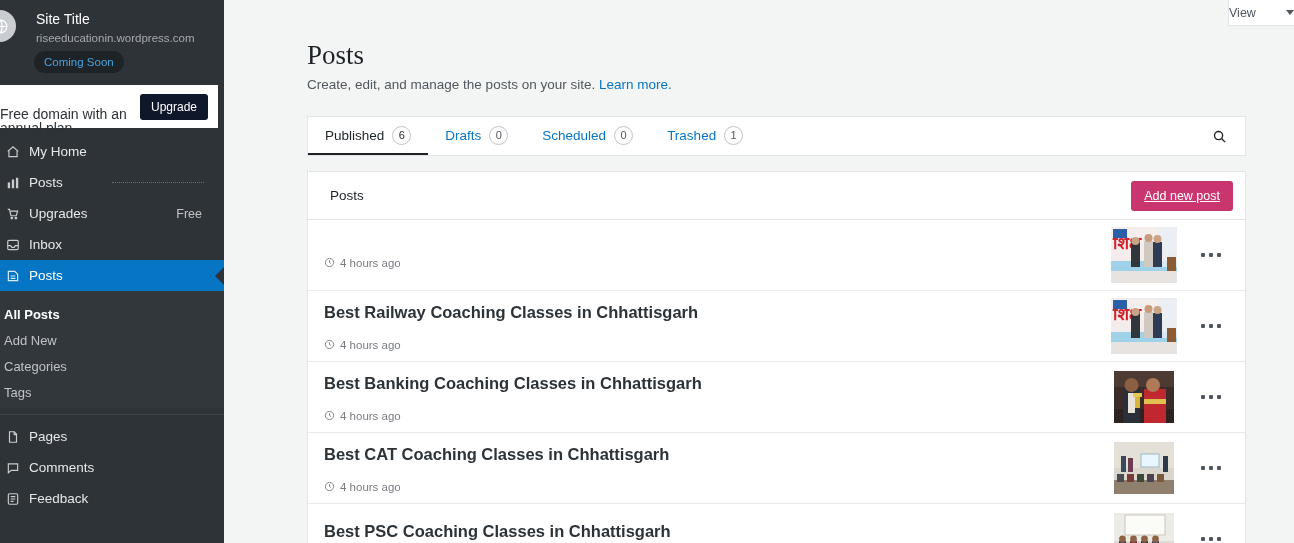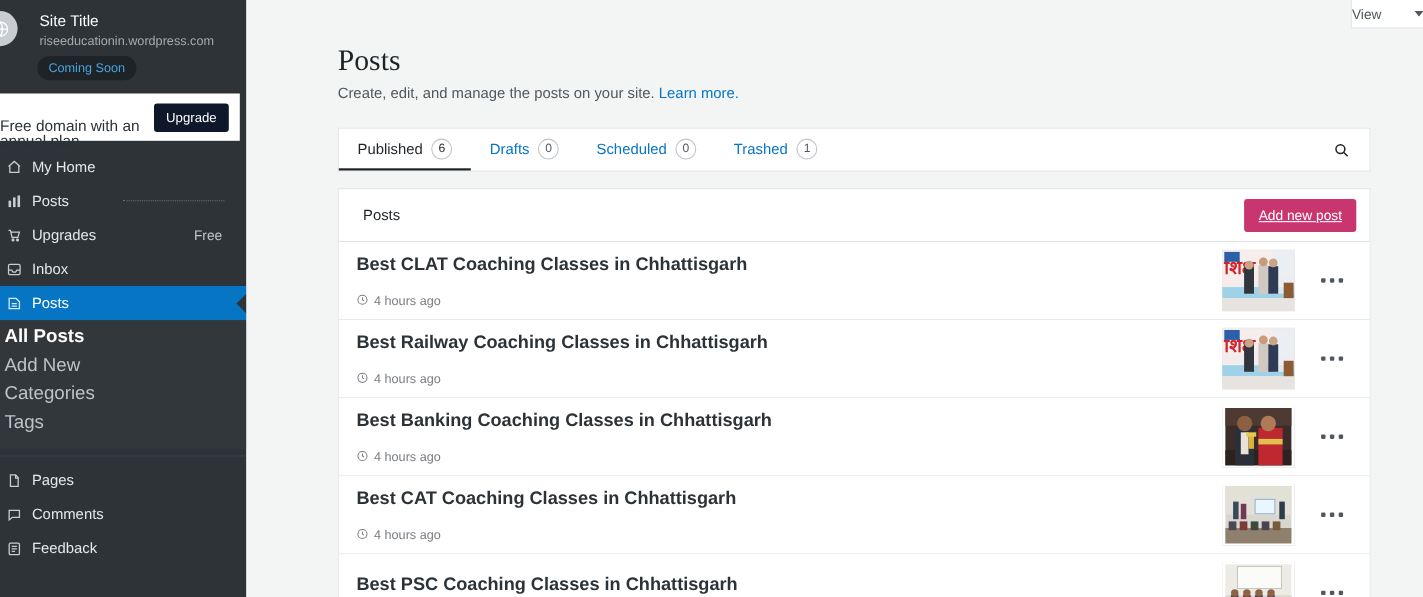--- a/index.html
+++ b/index.html
@@ -103,23 +103,23 @@
   }
   .nav-sep {
     position: absolute;
     right: 20px;
     width: 92px;
     border-top: 1px dotted #6a6f74;
   }
   .submenu { background: #32373c; padding: 5px 0 8px 0; }
   .sub-item {
     height: 26px;
-    display: flex; align-items: flex-start;
+    display: flex; align-items: flex-end;
     padding-left: 4px;
-    font-size: 17px;
+    font-size: 13px;
     color: #bfc3c7;
     cursor: pointer;
   }
   .sub-item.active { color: #ffffff; font-weight: bold; }
   .nav-bottom { margin-top: 6px; border-top: 1px solid #3c4146; padding-top: 6px; }
 
   
   .view-bar {
     position: absolute; right: 0; top: 0;
     width: 66px; height: 26px;
@@ -414,21 +414,20 @@
 
     <div class="list-card">
 
       <div class="list-head">
         <span class="lh-title">Posts</span>
         <button class="add-post-btn">Add new post</button>
       </div>
 
       <div class="post-row">
         <div class="post-main">
-          <div class="post-title">Best CLAT Coaching Classes in Chhattisgarh</div>
           <div class="post-meta">
             <span>
               <svg width="11" height="11" viewBox="0 0 24 24" fill="none" stroke="#787c82" stroke-width="2">
                   <circle cx="12" cy="12" r="9"></circle>
                   <path d="M12 7v5l3 2"></path>
                 </svg>
             </span>
             <span>4 hours ago</span>
           </div>
         </div>

